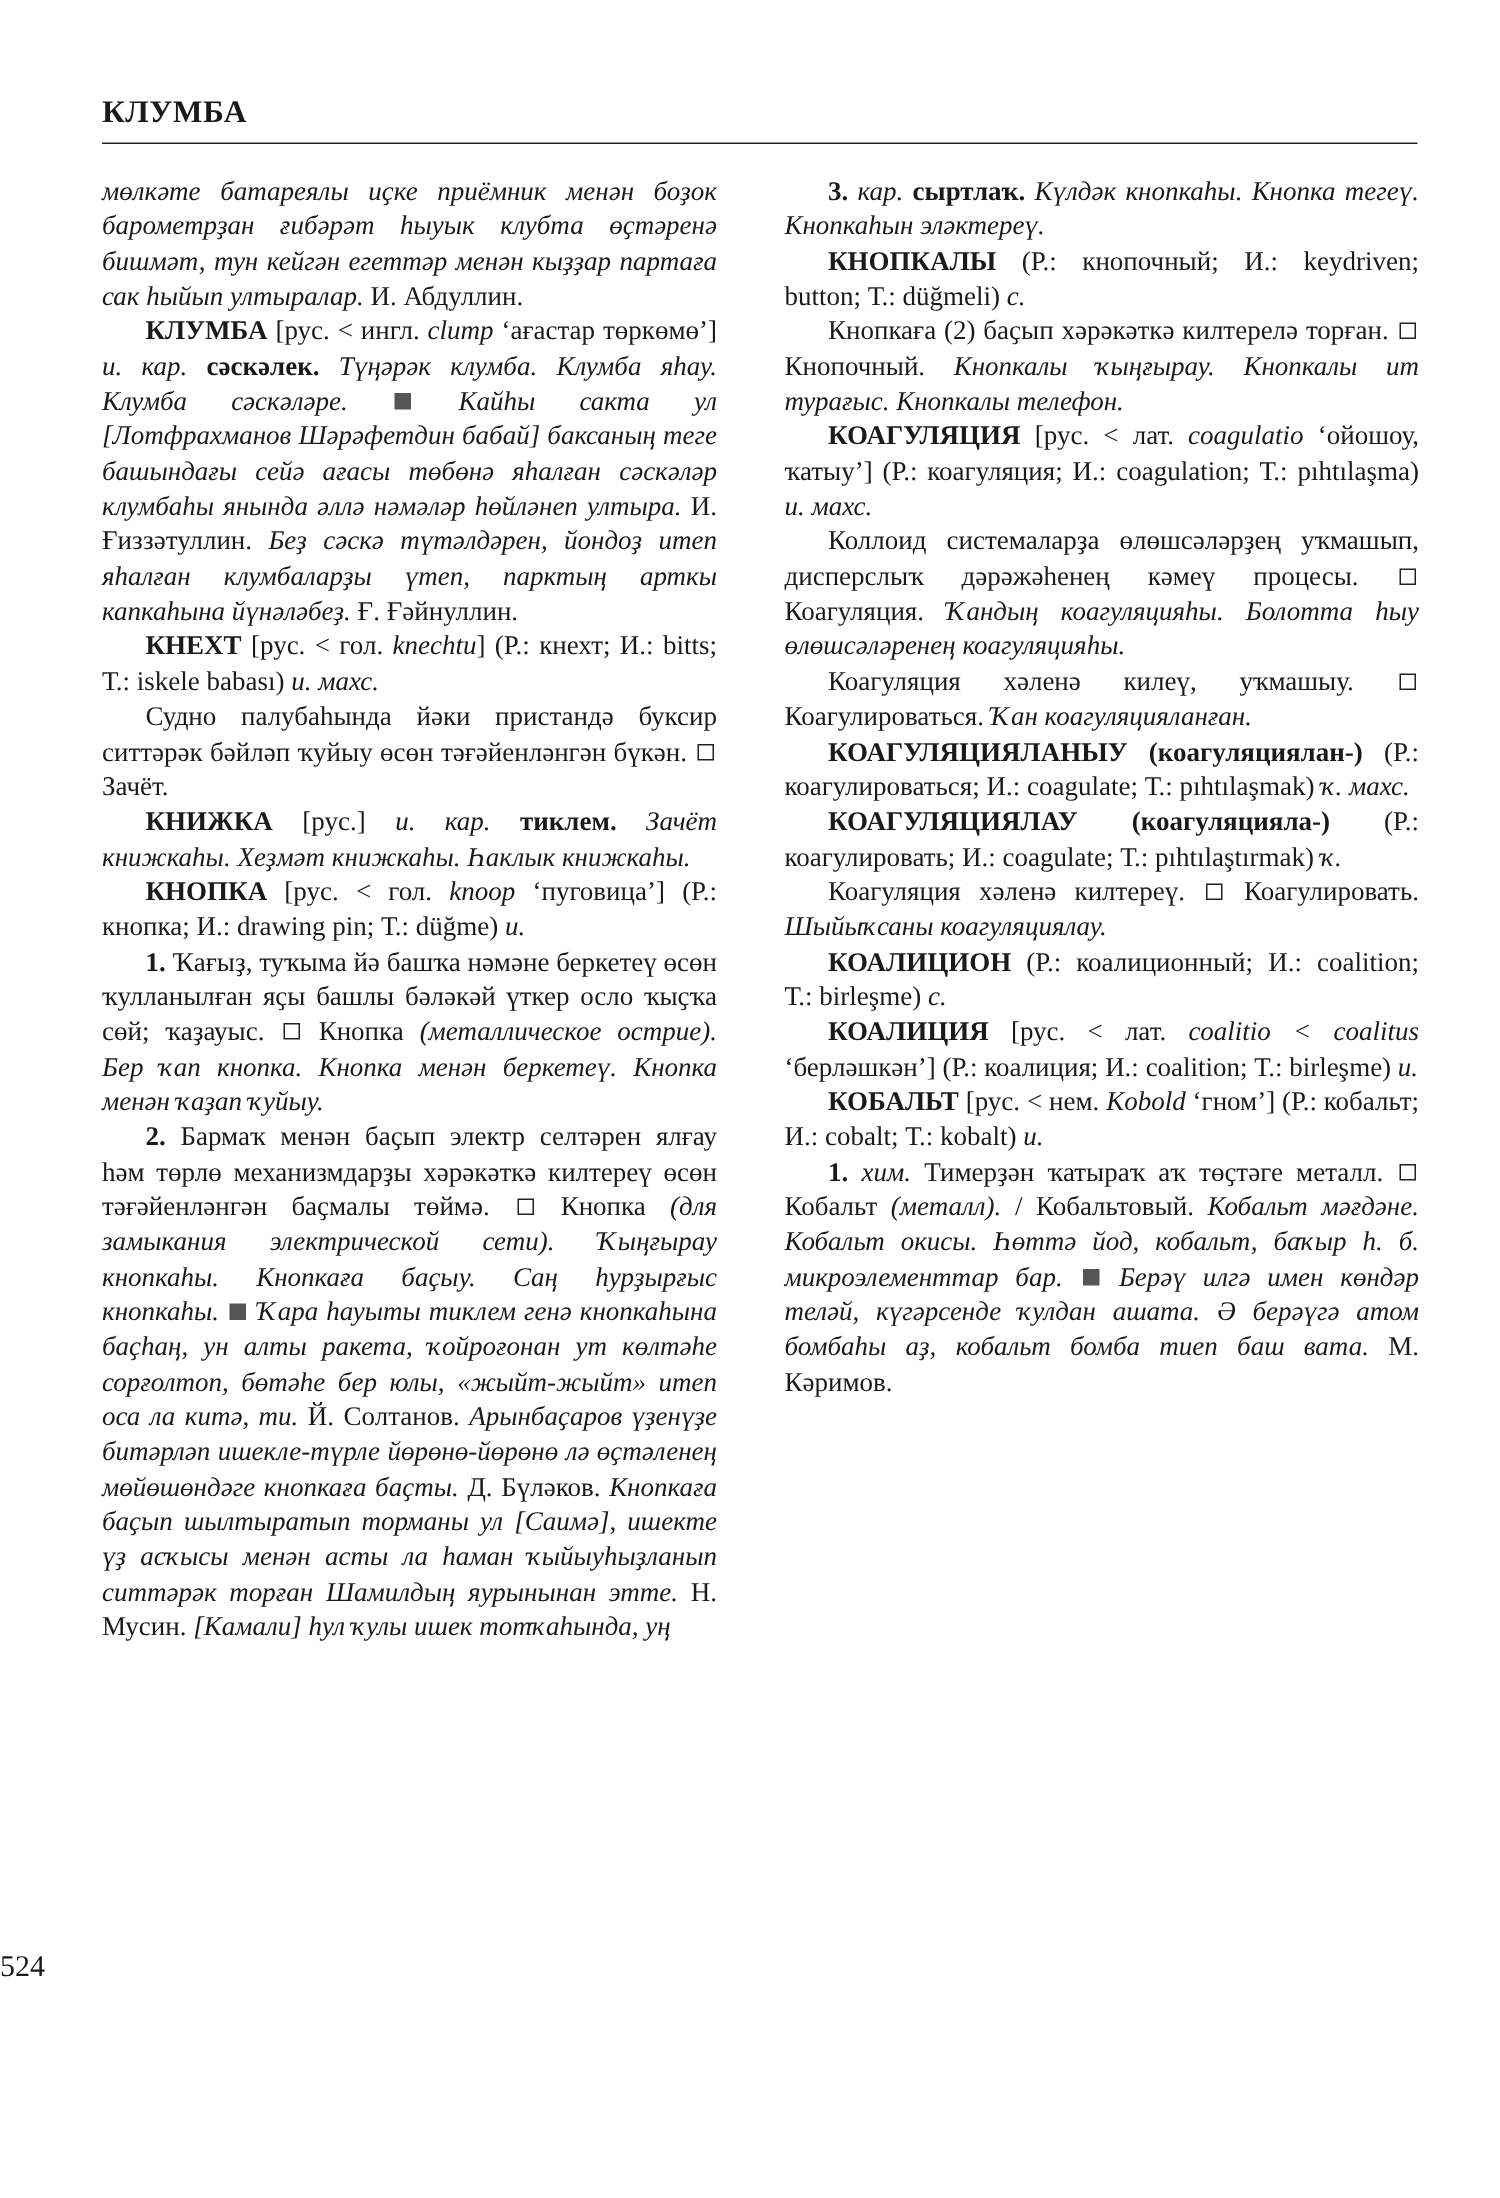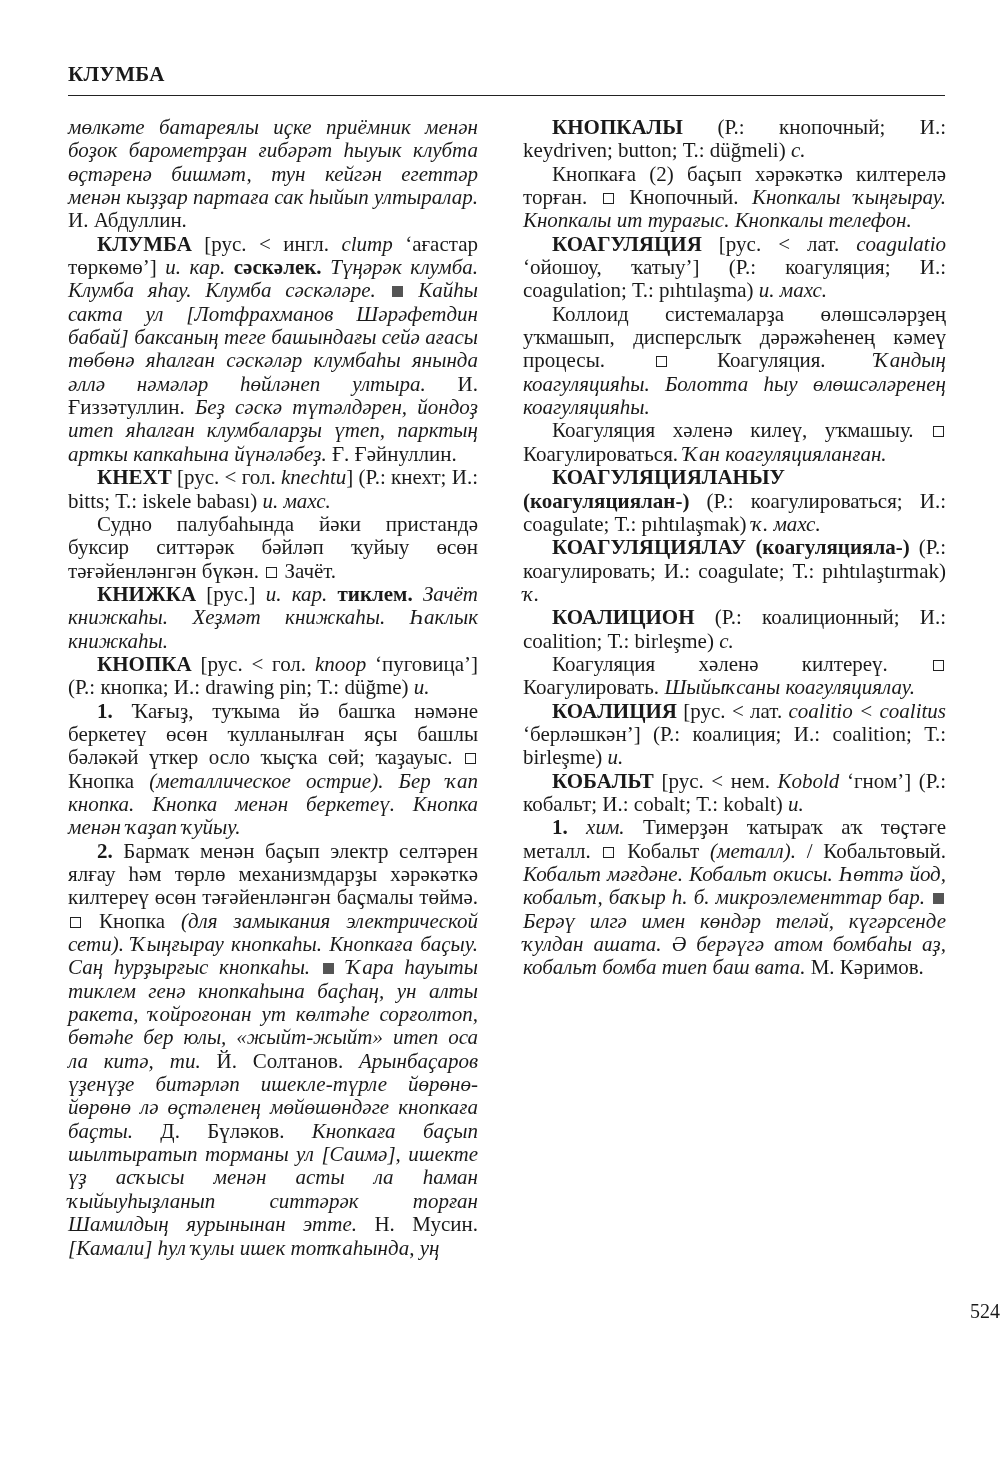--- a/index.html
+++ b/index.html
@@ -1,59 +1,60 @@
 <!DOCTYPE html>
 <html><head>
 <meta charset="utf-8">
 <style>
   html, body { margin: 0; padding: 0; background: #ffffff; }
   body { width: 1000px; height: 1465px; position: relative; overflow: hidden;
          font-family: "DejaVu Serif", "Liberation Serif", serif; color: #1a1a1a; }
   .running-head { position: absolute; left: 68px; top: 62px;
                   font-family: "Liberation Serif", serif; font-weight: bold; font-size: 21px; letter-spacing: 0.3px; }
   .head-rule { position: absolute; left: 68px; top: 95px; width: 877px; height: 0; border-top: 1.6px solid #222; }
-  .col { position: absolute; top: 116px; font-family: "Liberation Serif", serif; font-size: 21px;
+  .col { position: absolute; top: 116px; font-family: "Liberation Serif", serif; font-size: 18px;
          line-height: 23.35px; text-align: justify; hyphens: manual; }
   .col.left { left: 68px; width: 410px; }
   .col.right { left: 523px; width: 423px; }
   .col p { margin: 0; text-indent: 0; }
   .col p.ind { text-indent: 29px; }
   .col p.noind { text-indent: 0; }
   b { font-weight: bold; }
   i { font-style: italic; }
   .sq-open { display: inline-block; width: 11px; height: 11px; border: 1.2px solid #222; box-sizing: border-box;
              vertical-align: 0px; margin: 0 2px; }
   .sq-fill { display: inline-block; width: 11px; height: 11px; background: #555; vertical-align: 0px; margin: 0 2px; }
-  .page-num { position: absolute; top: 1300px; left: 0; width: 1000px; text-align: right;
+  .page-num { position: absolute; top: 1300px; left: 0; width: 1000px; text-align: left;
               font-family: "Liberation Serif", serif; font-size: 20px; }
 </style>
 </head>
 <body>
 
 <div class="running-head">КЛУМБА</div>
 <div class="head-rule"></div>
 
 <div class="col left">
     <p class="noind"><i>мөлкәте батареялы иҫке приёмник менән боҙок барометрҙан ғибәрәт һыуык клубта өҫтәренә бишмәт, тун кейгән егеттәр менән кыҙҙар партаға сак һыйып ултыралар.</i><span> И. Абдуллин.</span></p>
     <p class="ind"><b>КЛУМБА</b><span> [рус. &lt; ингл. </span><i>clump</i><span> ‘ағастар төркөмө’] </span><i>и. кар.</i><b> сәскәлек.</b><i> Түңәрәк клумба. Клумба яһау. Клумба сәскәләре. </i><span class="sq-fill"></span><i> Кайһы сакта ул [Лотфрахманов Шәрәфетдин бабай] баксаның теге башындағы сейә ағасы төбөнә яһалған сәскәләр клумбаһы янында әллә нәмәләр һөйләнеп ултыра.</i><span> И. Ғиззәтуллин. </span><i>Беҙ сәскә түтәлдәрен, йондоҙ итеп яһалған клумбаларҙы үтеп, парктың арткы капкаһына йүнәләбеҙ.</i><span> Ғ. Ғәйнуллин.</span></p>
     <p class="ind"><b>КНЕХТ</b><span> [рус. &lt; гол. </span><i>knechtu</i><span>] (Р.: кнехт; И.: bitts; Т.: iskele babası) </span><i>и. махс.</i></p>
     <p class="ind"><span>Судно палубаһында йәки пристандә буксир ситтәрәк бәйләп ҡуйыу өсөн тәғәйенләнгән бүкән. </span><span class="sq-open"></span><span> Зачёт.</span></p>
     <p class="ind"><b>КНИЖКА</b><span> [рус.] </span><i>и. кар.</i><b> тиклем.</b><i> Зачёт книжкаһы. Хеҙмәт книжкаһы. Һаклык книжкаһы.</i></p>
     <p class="ind"><b>КНОПКА</b><span> [рус. &lt; гол. </span><i>knoop</i><span> ‘пуговица’] (Р.: кнопка; И.: drawing pin; Т.: düğme) </span><i>и.</i></p>
     <p class="ind"><b>1.</b><span> Ҡағыҙ, туҡыма йә башҡа нәмәне беркетеү өсөн ҡулланылған яҫы башлы бәләкәй үткер осло ҡыҫҡа сөй; ҡаҙауыс. </span><span class="sq-open"></span><span> Кнопка </span><i>(металлическое острие). Бер ҡап кнопка. Кнопка менән беркетеү. Кнопка менән ҡаҙап ҡуйыу.</i></p>
     <p class="ind"><b>2.</b><span> Бармаҡ менән баҫып электр селтәрен ялғау һәм төрлө механизмдарҙы хәрәкәткә килтереү өсөн тәғәйенләнгән баҫмалы төймә. </span><span class="sq-open"></span><span> Кнопка </span><i>(для замыкания электрической сети). Ҡыңғырау кнопкаһы. Кнопкаға баҫыу. Саң һурҙырғыс кнопкаһы. </i><span class="sq-fill"></span><i> Ҡара һауыты тиклем генә кнопкаһына баҫһаң, ун алты ракета, ҡойроғонан ут көлтәһе сорғолтоп, бөтәһе бер юлы, «жыйт-жыйт» итеп оса ла китә, ти.</i><span> Й. Солтанов. </span><i>Арынбаҫаров үҙенүҙе битәрләп ишекле-түрле йөрөнө-йөрөнө лә өҫтәленең мөйөшөндәге кнопкаға баҫты.</i><span> Д. Бүләков. </span><i>Кнопкаға баҫып шылтыратып торманы ул [Саимә], ишекте үҙ асҡысы менән асты ла һаман ҡыйыуһыҙланып ситтәрәк торған Шамилдың яурынынан этте.</i><span> Н. Мусин. </span><i>[Камали] һул ҡулы ишек тотҡаһында, уң</i></p>
   </div>
 <div class="col right">
+    <p class="ind"><b>3.</b><span> </span><i>кар.</i><b> сыртлаҡ.</b><i> Күлдәк кнопкаһы. Кнопка тегеү. Кнопкаһын эләктереү.</i></p>
     <p class="ind"><b>КНОПКАЛЫ</b><span> (Р.: кнопочный; И.: keydriven; button; Т.: düğmeli) </span><i>с.</i></p>
     <p class="ind"><span>Кнопкаға (2) баҫып хәрәкәткә килтерелә торған. </span><span class="sq-open"></span><span> Кнопочный. </span><i>Кнопкалы ҡыңғырау. Кнопкалы ит турағыс. Кнопкалы телефон.</i></p>
     <p class="ind"><b>КОАГУЛЯЦИЯ</b><span> [рус. &lt; лат. </span><i>coagulatio</i><span> ‘ойошоу, ҡатыу’] (Р.: коагуляция; И.: coagulation; Т.: pıhtılaşma) </span><i>и. махс.</i></p>
     <p class="ind"><span>Коллоид системаларҙа өлөшсәләрҙең уҡмашып, дисперслыҡ дәрәжәһенең кәмеү процесы. </span><span class="sq-open"></span><span> Коагуляция. </span><i>Ҡандың коагуляцияһы. Болотта һыу өлөшсәләренең коагуляцияһы.</i></p>
     <p class="ind"><span>Коагуляция хәленә килеү, уҡмашыу. </span><span class="sq-open"></span><span> Коагулироваться. </span><i>Ҡан коагуляцияланған.</i></p>
     <p class="ind"><b>КОАГУЛЯЦИЯЛАНЫУ</b><b> (коагуляциялан-)</b><span> (Р.: коагулироваться; И.: coagulate; Т.: pıhtılaşmak) </span><i>ҡ. махс.</i></p>
     <p class="ind"><b>КОАГУЛЯЦИЯЛАУ</b><b> (коагуляциялa-)</b><span> (Р.: коагулировать; И.: coagulate; Т.: pıhtılaştırmak) </span><i>ҡ.</i></p>
+    <p class="ind"><span>Коагуляция хәленә килтереү. </span><span class="sq-open"></span><span> Коагулировать. </span><i>Шыйыҡсаны коагуляциялау.</i></p>
     <p class="ind"><b>КОАЛИЦИОН</b><span> (Р.: коалиционный; И.: coalition; Т.: birleşme) </span><i>с.</i></p>
-    <p class="ind"><span>Коагуляция хәленә килтереү. </span><span class="sq-open"></span><span> Коагулировать. </span><i>Шыйыҡсаны коагуляциялау.</i></p>
     <p class="ind"><b>КОАЛИЦИЯ</b><span> [рус. &lt; лат. </span><i>coalitio &lt; coalitus</i><span> ‘берләшкән’] (Р.: коалиция; И.: coalition; Т.: birleşme) </span><i>и.</i></p>
     <p class="ind"><b>КОБАЛЬТ</b><span> [рус. &lt; нем. </span><i>Kobold</i><span> ‘гном’] (Р.: кобальт; И.: cobalt; Т.: kobalt) </span><i>и.</i></p>
     <p class="ind"><b>1.</b><span> </span><i>хим.</i><span> Тимерҙән ҡатыраҡ аҡ төҫтәге металл. </span><span class="sq-open"></span><span> Кобальт </span><i>(металл).</i><span> / Кобальтовый. </span><i>Кобальт мәғдәне. Кобальт окисы. Һөттә йод, кобальт, баҡыр һ. б. микроэлементтар бар. </i><span class="sq-fill"></span><i> Берәү илгә имен көндәр теләй, күгәрсенде ҡулдан ашата. Ә берәүгә атом бомбаһы аҙ, кобальт бомба тиеп баш вата.</i><span> М. Кәримов.</span></p>
   </div>
 
 <div class="page-num">524</div>
 
 </body></html>

